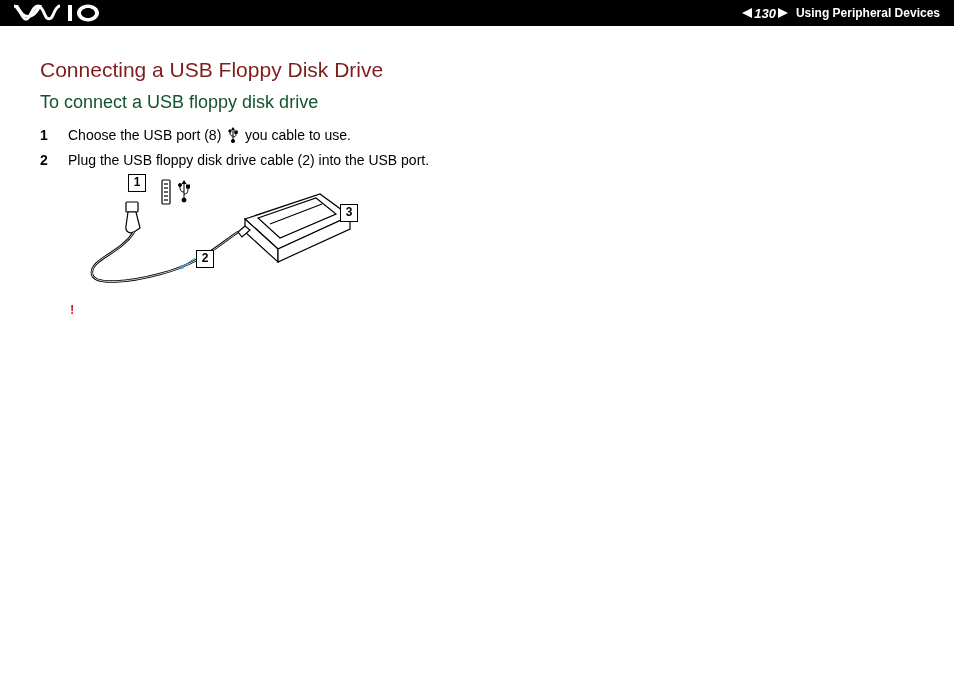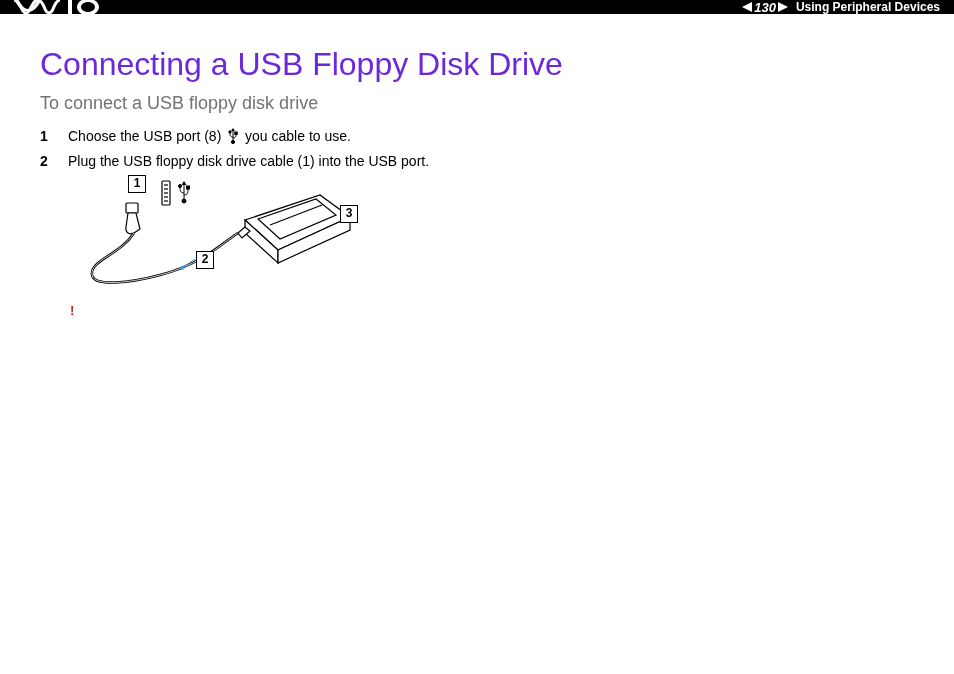--- a/index.html
+++ b/index.html
@@ -1,26 +1,26 @@
 <!DOCTYPE html>
 <html><head>
 <meta charset="utf-8">
 <style>
   html,body{margin:0;padding:0;background:#fff;font-family:Arial,Helvetica,sans-serif;color:#000;}
   .page{width:954px;height:674px;position:relative;box-sizing:border-box;}
-  .topbar{background:#000;height:14px;display:flex;align-items:center;justify-content:space-between;padding:0 14px 0 14px;box-sizing:border-box;}
+  .topbar{background:#000;height:26px;display:flex;align-items:center;justify-content:space-between;padding:0 14px 0 14px;box-sizing:border-box;}
   .logo{display:flex;align-items:center;gap:0;}
   .nav{display:flex;align-items:center;color:#fff;font-size:12px;font-weight:bold;}
   .nav svg{display:block;}
   .pagenum{font-style:italic;font-weight:bold;font-size:13px;margin:0 2px;}
   .section{font-size:12px;font-weight:bold;margin-left:8px;}
   .content{padding:32px 40px 0 40px;}
-  h1{color:#6d28d9;font-weight:normal;font-size:32px;margin:0 0 10px 0;}
+  h1{color:#7f1d1d;font-weight:normal;font-size:21px;margin:0 0 10px 0;}
   .intro{font-size:14px;margin:0 0 14px 0;}
-  h2{color:#737373;font-weight:normal;font-size:18px;margin:0 0 14px 0;}
+  h2{color:#14532d;font-weight:normal;font-size:18px;margin:0 0 14px 0;}
   ol.steps{list-style:none;padding:0;margin:0 0 6px 0;font-size:14px;}
   ol.steps li{display:flex;align-items:flex-start;margin-bottom:6px;}
   ol.steps .num{font-weight:bold;width:28px;flex:0 0 28px;}
   ol.steps .txt{flex:1;}
   .usb-inline{display:inline-block;vertical-align:-3px;margin:0 2px;}
   .diagram{position:relative;width:340px;height:120px;margin:4px 0 8px 30px;}
   .callout{position:absolute;border:1.2px solid #000;background:#fff;font-size:12px;font-weight:bold;width:16px;height:16px;line-height:14px;text-align:center;font-family:Arial,sans-serif;}
   .warning{font-size:13px;margin-left:30px;}
   .bang{color:#d22;font-weight:bold;display:block;font-size:13px;margin-bottom:-2px;}
 </style>
@@ -84,21 +84,21 @@
                 <rect x="7.8" y="4" width="2.4" height="2.4" fill="#000"></rect>
               </g>
             </svg>
           </span>
           <span> you cable to use.</span>
         </span>
       </li>
       <li>
         <span class="num">2</span>
         <span class="txt">
-          <span>Plug the USB floppy disk drive cable (1) into the USB port.</span><br>
+          <span>Plug the USB floppy disk drive cable (2) into the USB port.</span><br>
         </span>
       </li>
     </ol>
 
     <div class="diagram">
       <svg width="340" height="120" viewBox="0 0 340 120">
 
         <g stroke="#000" stroke-width="1.2" fill="#fff">
           <rect x="92" y="6" width="8" height="24" rx="1"></rect>
           <line x1="94" y1="10" x2="98" y2="10"></line>

